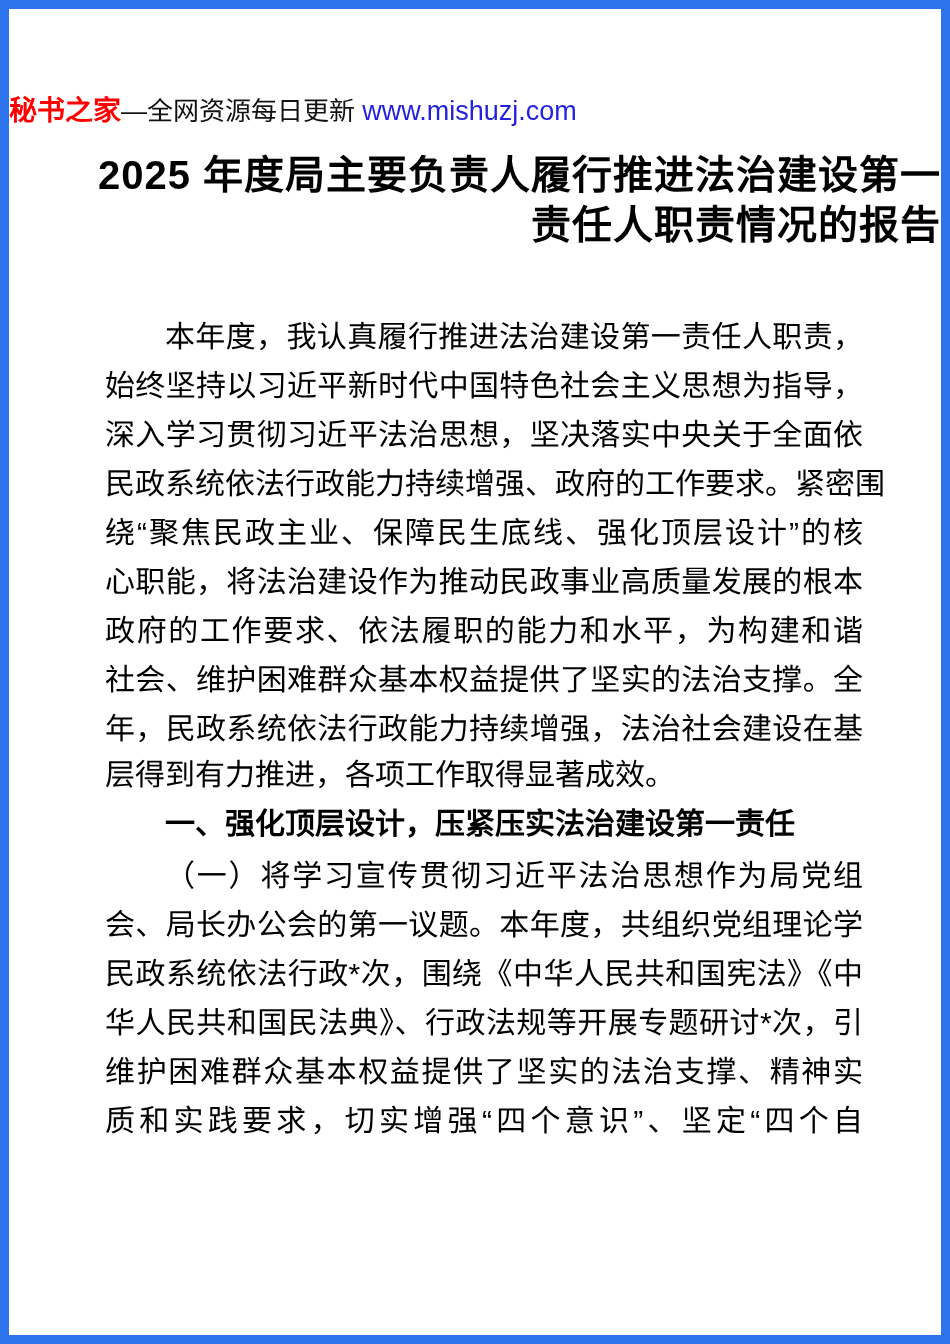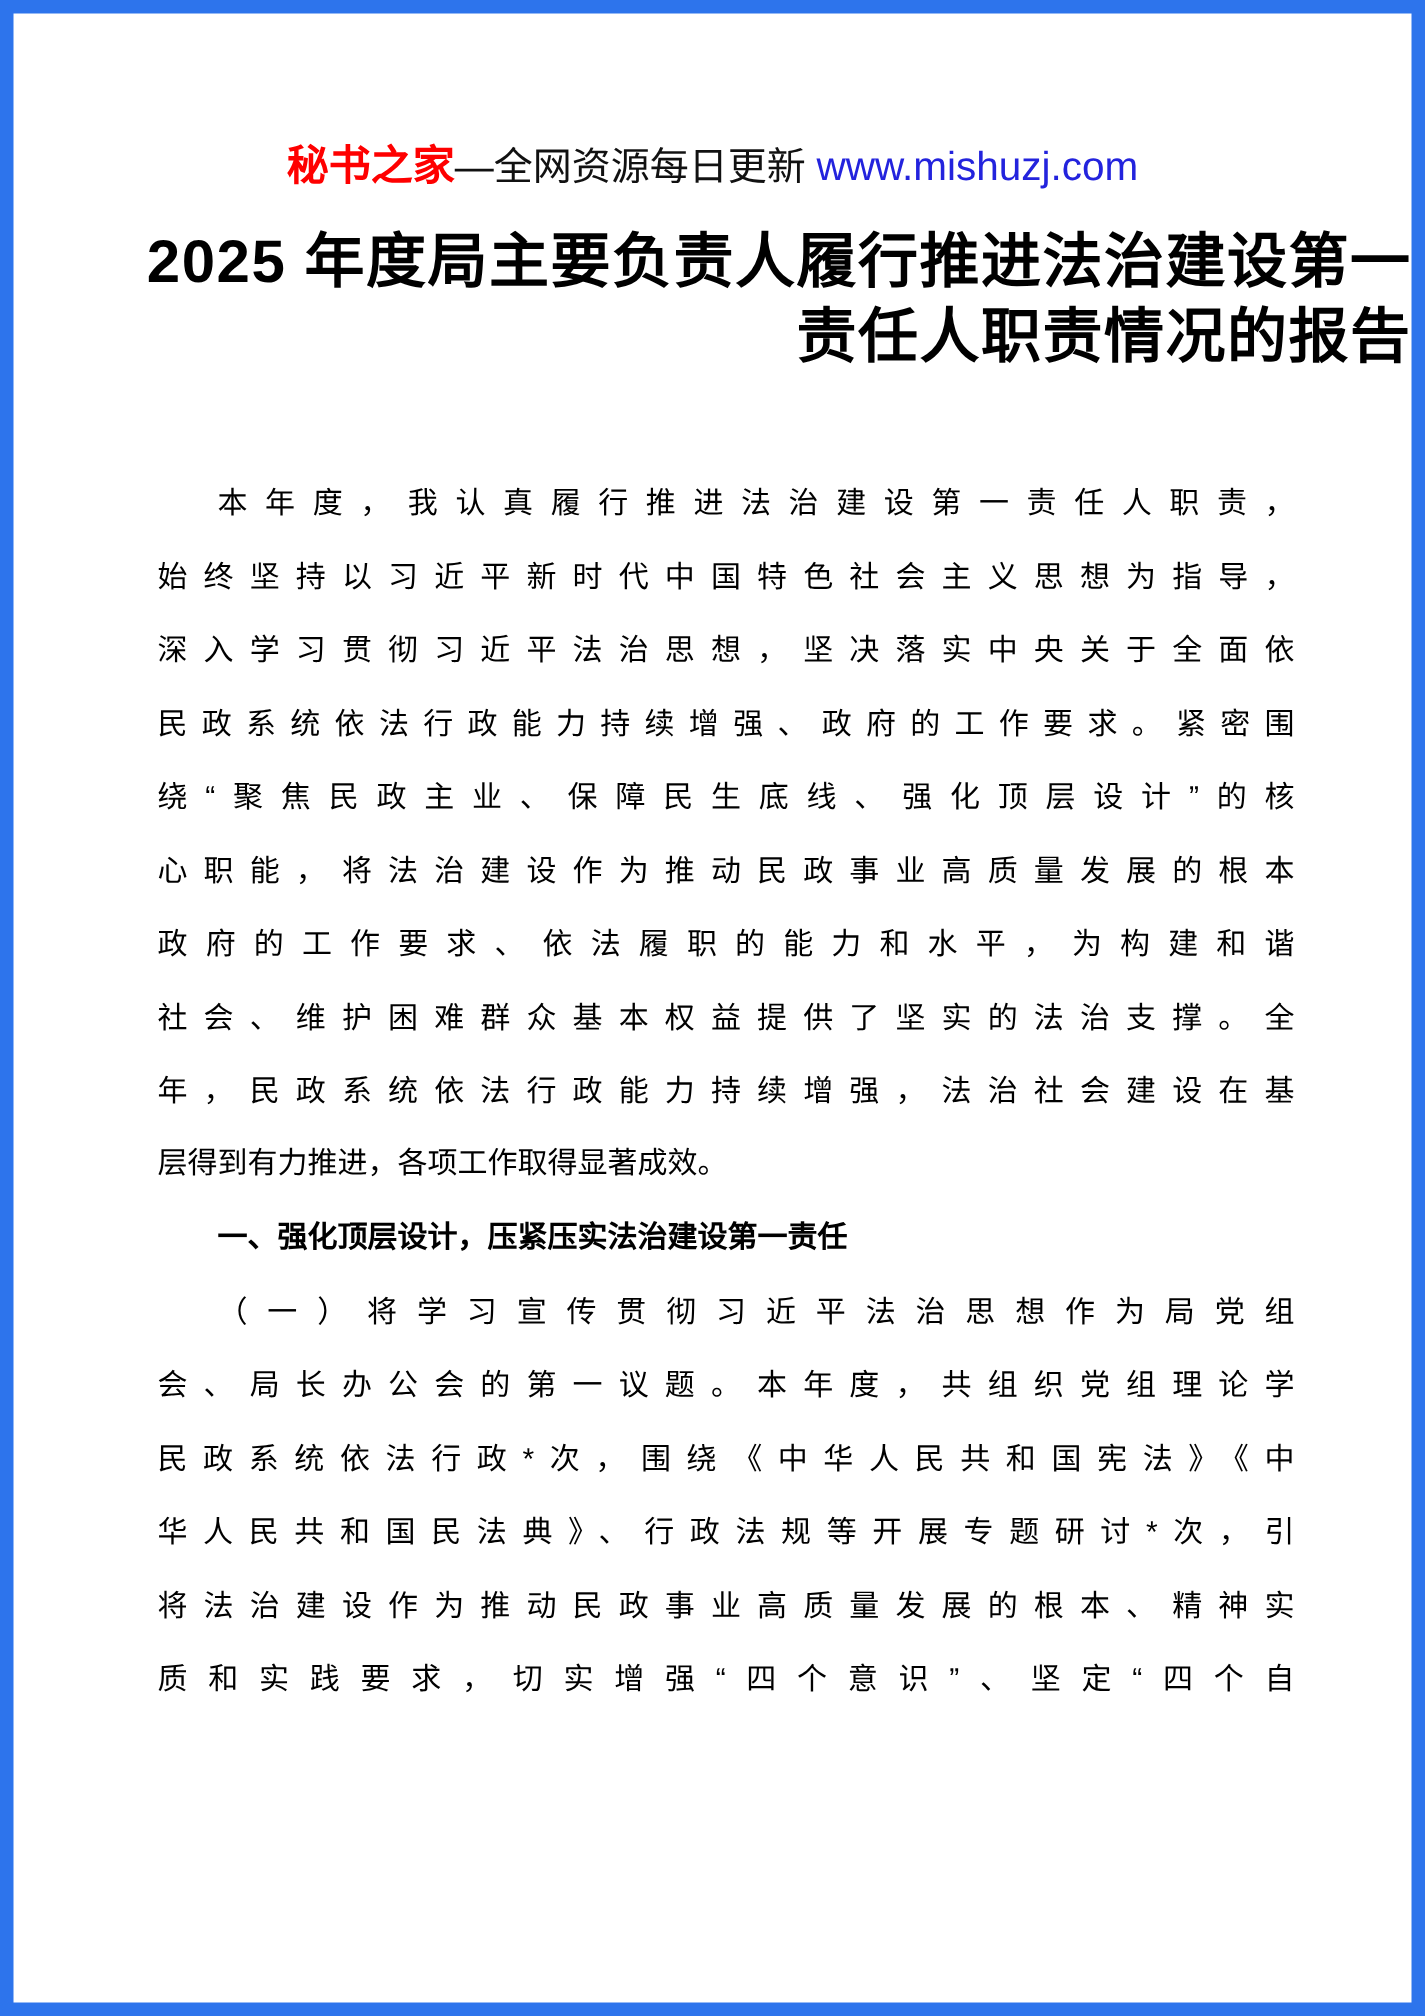--- a/index.html
+++ b/index.html
@@ -8,41 +8,40 @@
     width:950px;height:1344px;
     box-sizing:border-box;
     border:9px solid #2d74ec;
     background:#ffffff;
     overflow:hidden;
     font-family:"Liberation Sans","DejaVu Sans",sans-serif;
     color:#000000;
   }
   .site-header{
     position:absolute;top:84px;left:0;right:0;
-    text-align:center;
     line-height:36px;
     font-size:26px;
     white-space:nowrap;
   }
   .site-name{color:#fe0000;font-weight:bold;font-size:28px;}
   .site-tagline{color:#111111;}
   .site-url{color:#2323dd;text-decoration:none;font-size:27px;}
   .doc-title{
     position:absolute;top:141px;left:0;right:0;
     text-align:right;
     font-size:40px;font-weight:bold;
     line-height:50px;
     letter-spacing:1px;
   }
   .doc-body{
     position:absolute;top:303px;left:96px;width:758px;
   }
   .line{
     height:49px;line-height:49px;
-    font-size:20px;
+    font-size:30px;
     text-align:justify;
     text-align-last:justify;
     white-space:nowrap;
   }
   .line.indent{text-indent:2em;}
   .line.last{text-align-last:left;font-family:Liberation Mono, monospace;}
   .line.bold{font-weight:bold;}
 </style>
 </head>
 <body>
@@ -67,17 +66,17 @@
       <div class="line">心职能，将法治建设作为推动民政事业高质量发展的根本</div>
       <div class="line">政府的工作要求、依法履职的能力和水平，为构建和谐</div>
       <div class="line">社会、维护困难群众基本权益提供了坚实的法治支撑。全</div>
       <div class="line">年，民政系统依法行政能力持续增强，法治社会建设在基</div>
       <div class="line last">层得到有力推进，各项工作取得显著成效。</div>
       <div class="line indent bold last">一、强化顶层设计，压紧压实法治建设第一责任</div>
       <div class="line indent">（一）将学习宣传贯彻习近平法治思想作为局党组</div>
       <div class="line">会、局长办公会的第一议题。本年度，共组织党组理论学</div>
       <div class="line">民政系统依法行政*次，围绕《中华人民共和国宪法》《中</div>
       <div class="line">华人民共和国民法典》、行政法规等开展专题研讨*次，引</div>
-      <div class="line">将法治建设作为推动民政事业高质量发展的根本、精神实</div>
+      <div class="line">维护困难群众基本权益提供了坚实的法治支撑、精神实</div>
       <div class="line">质和实践要求，切实增强“四个意识”、坚定“四个自</div>
     </div>
 
 </div>
 
 </body></html>

